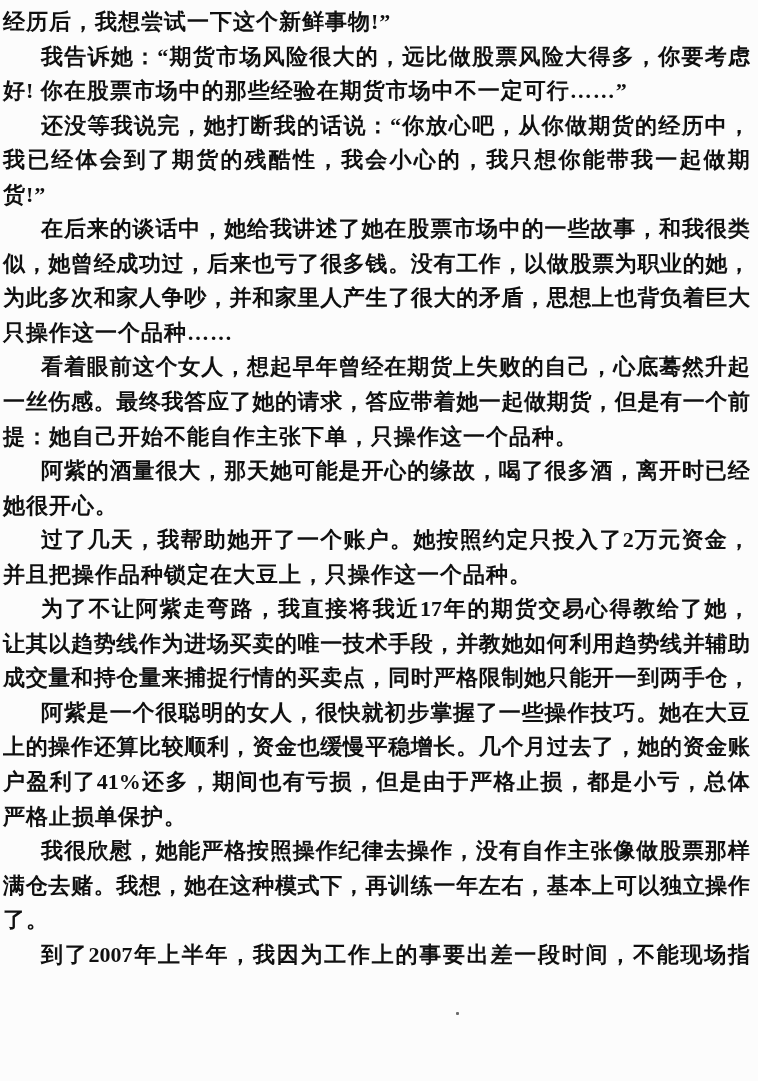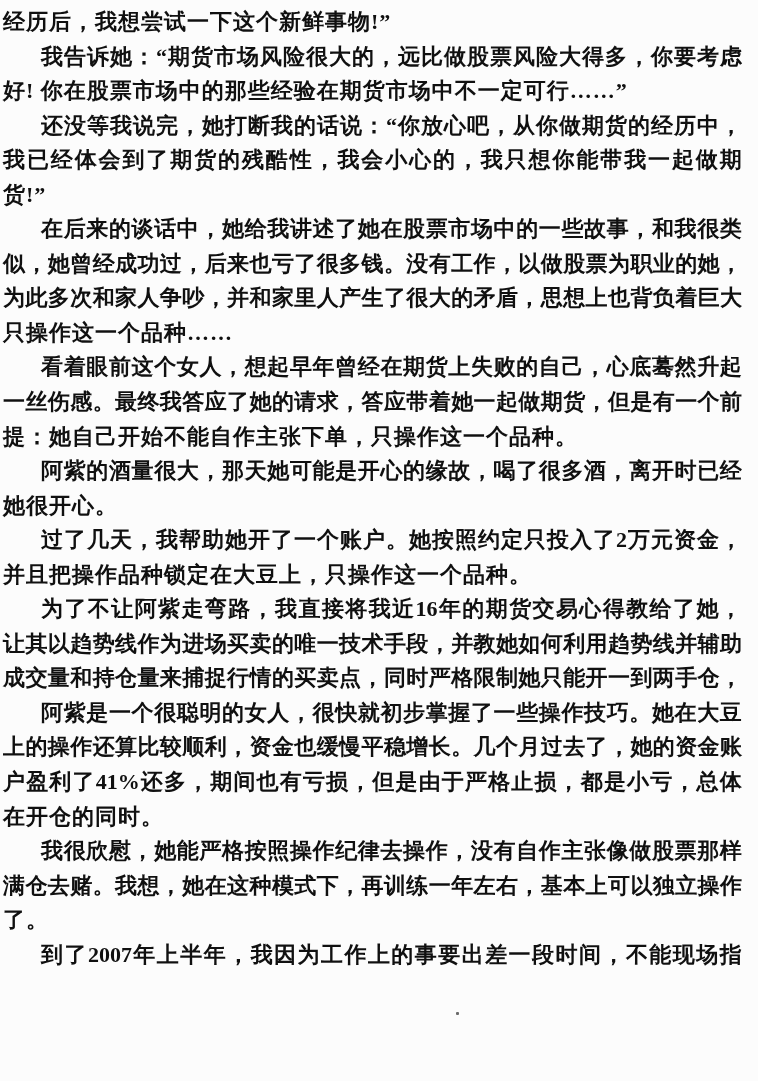--- a/index.html
+++ b/index.html
@@ -15,21 +15,21 @@
     height: 1081px;
     background: var(--bg);
     overflow: hidden;
     font-family: "Liberation Serif", "DejaVu Serif", serif;
   }
   .page {
     position: relative;
     box-sizing: border-box;
     width: 758px;
     height: 1081px;
-    padding: 5px 16px 0 3px;
+    padding: 5px 8px 0 3px;
   }
   .paragraph {
     margin: 0;
   }
   .line {
     font-family: "Liberation Serif", "DejaVu Serif", serif;
     font-weight: 700;
     font-size: 22px;
     color: var(--fg);
     height: 34.55px;
@@ -436,21 +436,21 @@
           <span>走</span>
           <span>弯</span>
           <span>路</span>
           <span>，</span>
           <span>我</span>
           <span>直</span>
           <span>接</span>
           <span>将</span>
           <span>我</span>
           <span>近</span>
-          <span> 16 </span>
+          <span> 17 </span>
           <span>年</span>
           <span>的</span>
           <span>期</span>
           <span>货</span>
           <span>交</span>
           <span>易</span>
           <span>心</span>
           <span>得</span>
           <span>教</span>
           <span>给</span>
@@ -624,21 +624,21 @@
           <span>损</span>
           <span>，</span>
           <span>都</span>
           <span>是</span>
           <span>小</span>
           <span>亏</span>
           <span>，</span>
           <span>总</span>
           <span>体</span>
         </div>
-        <div class="line">在开仓的同时。</div>
+        <div class="line">严格止损单保护。</div>
       </div>
       <div class="paragraph">
         <div class="line fill indent">
           <span>我</span>
           <span>很</span>
           <span>欣</span>
           <span>慰</span>
           <span>，</span>
           <span>她</span>
           <span>能</span>

